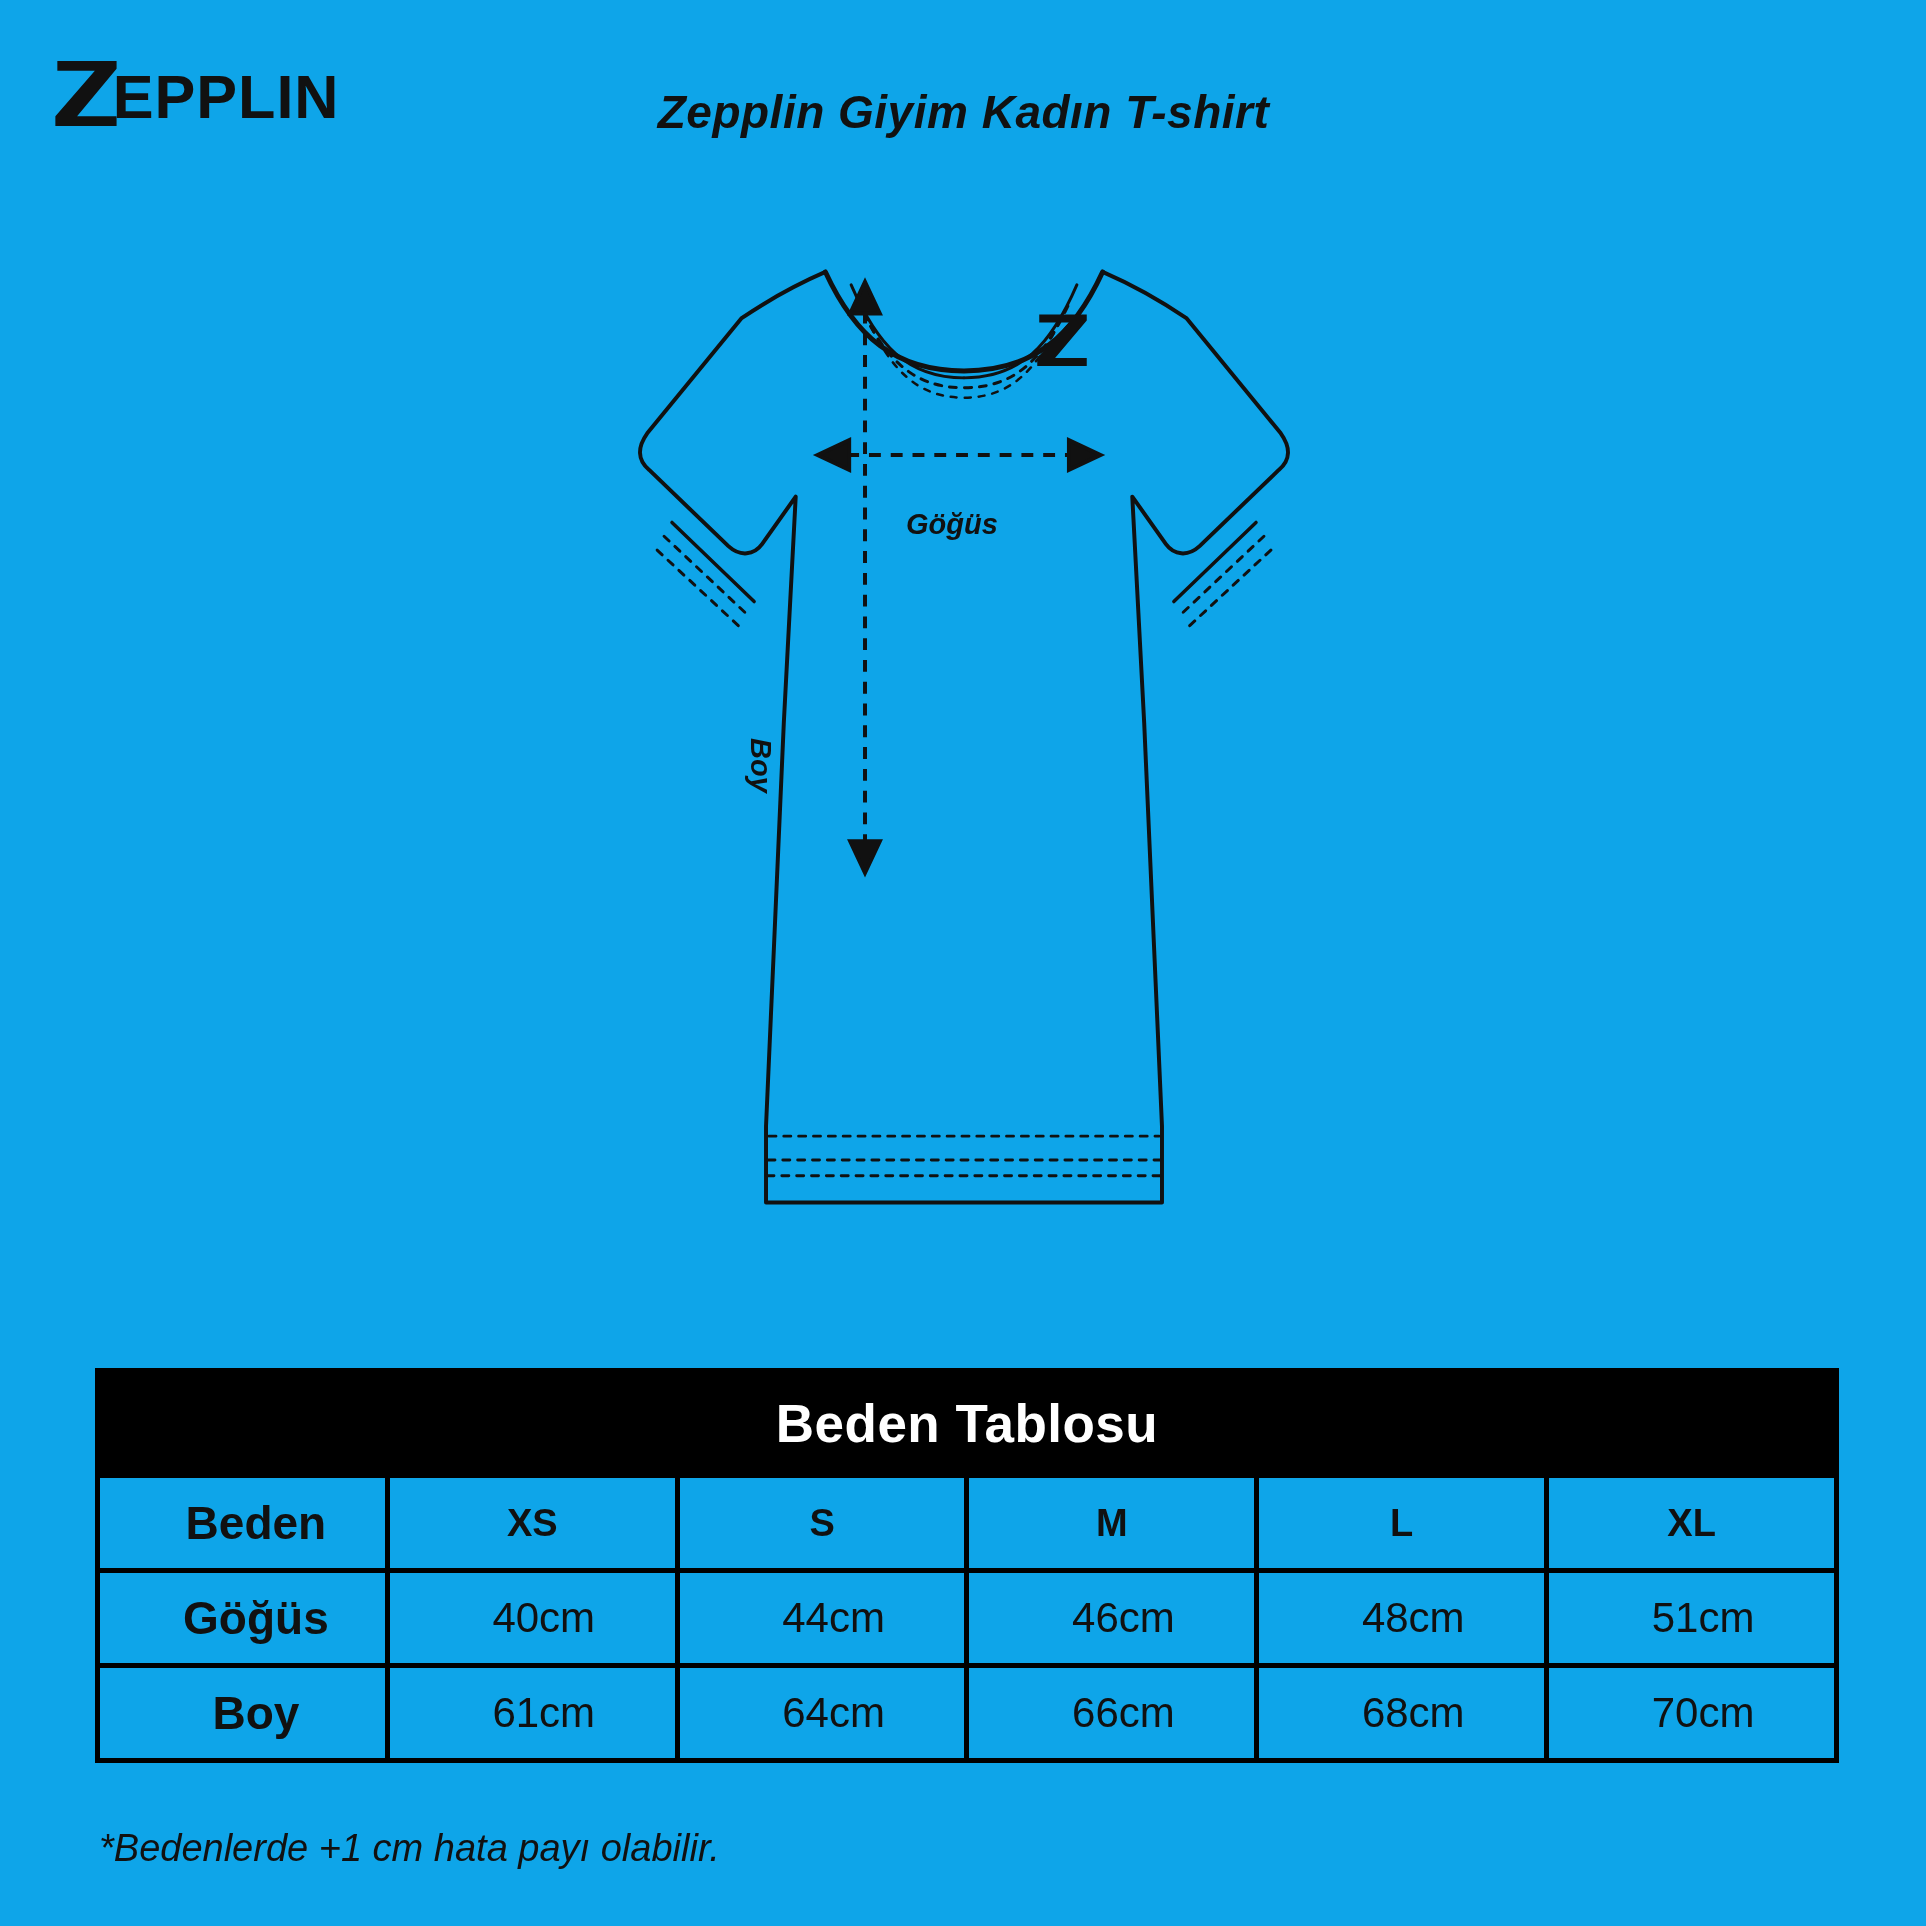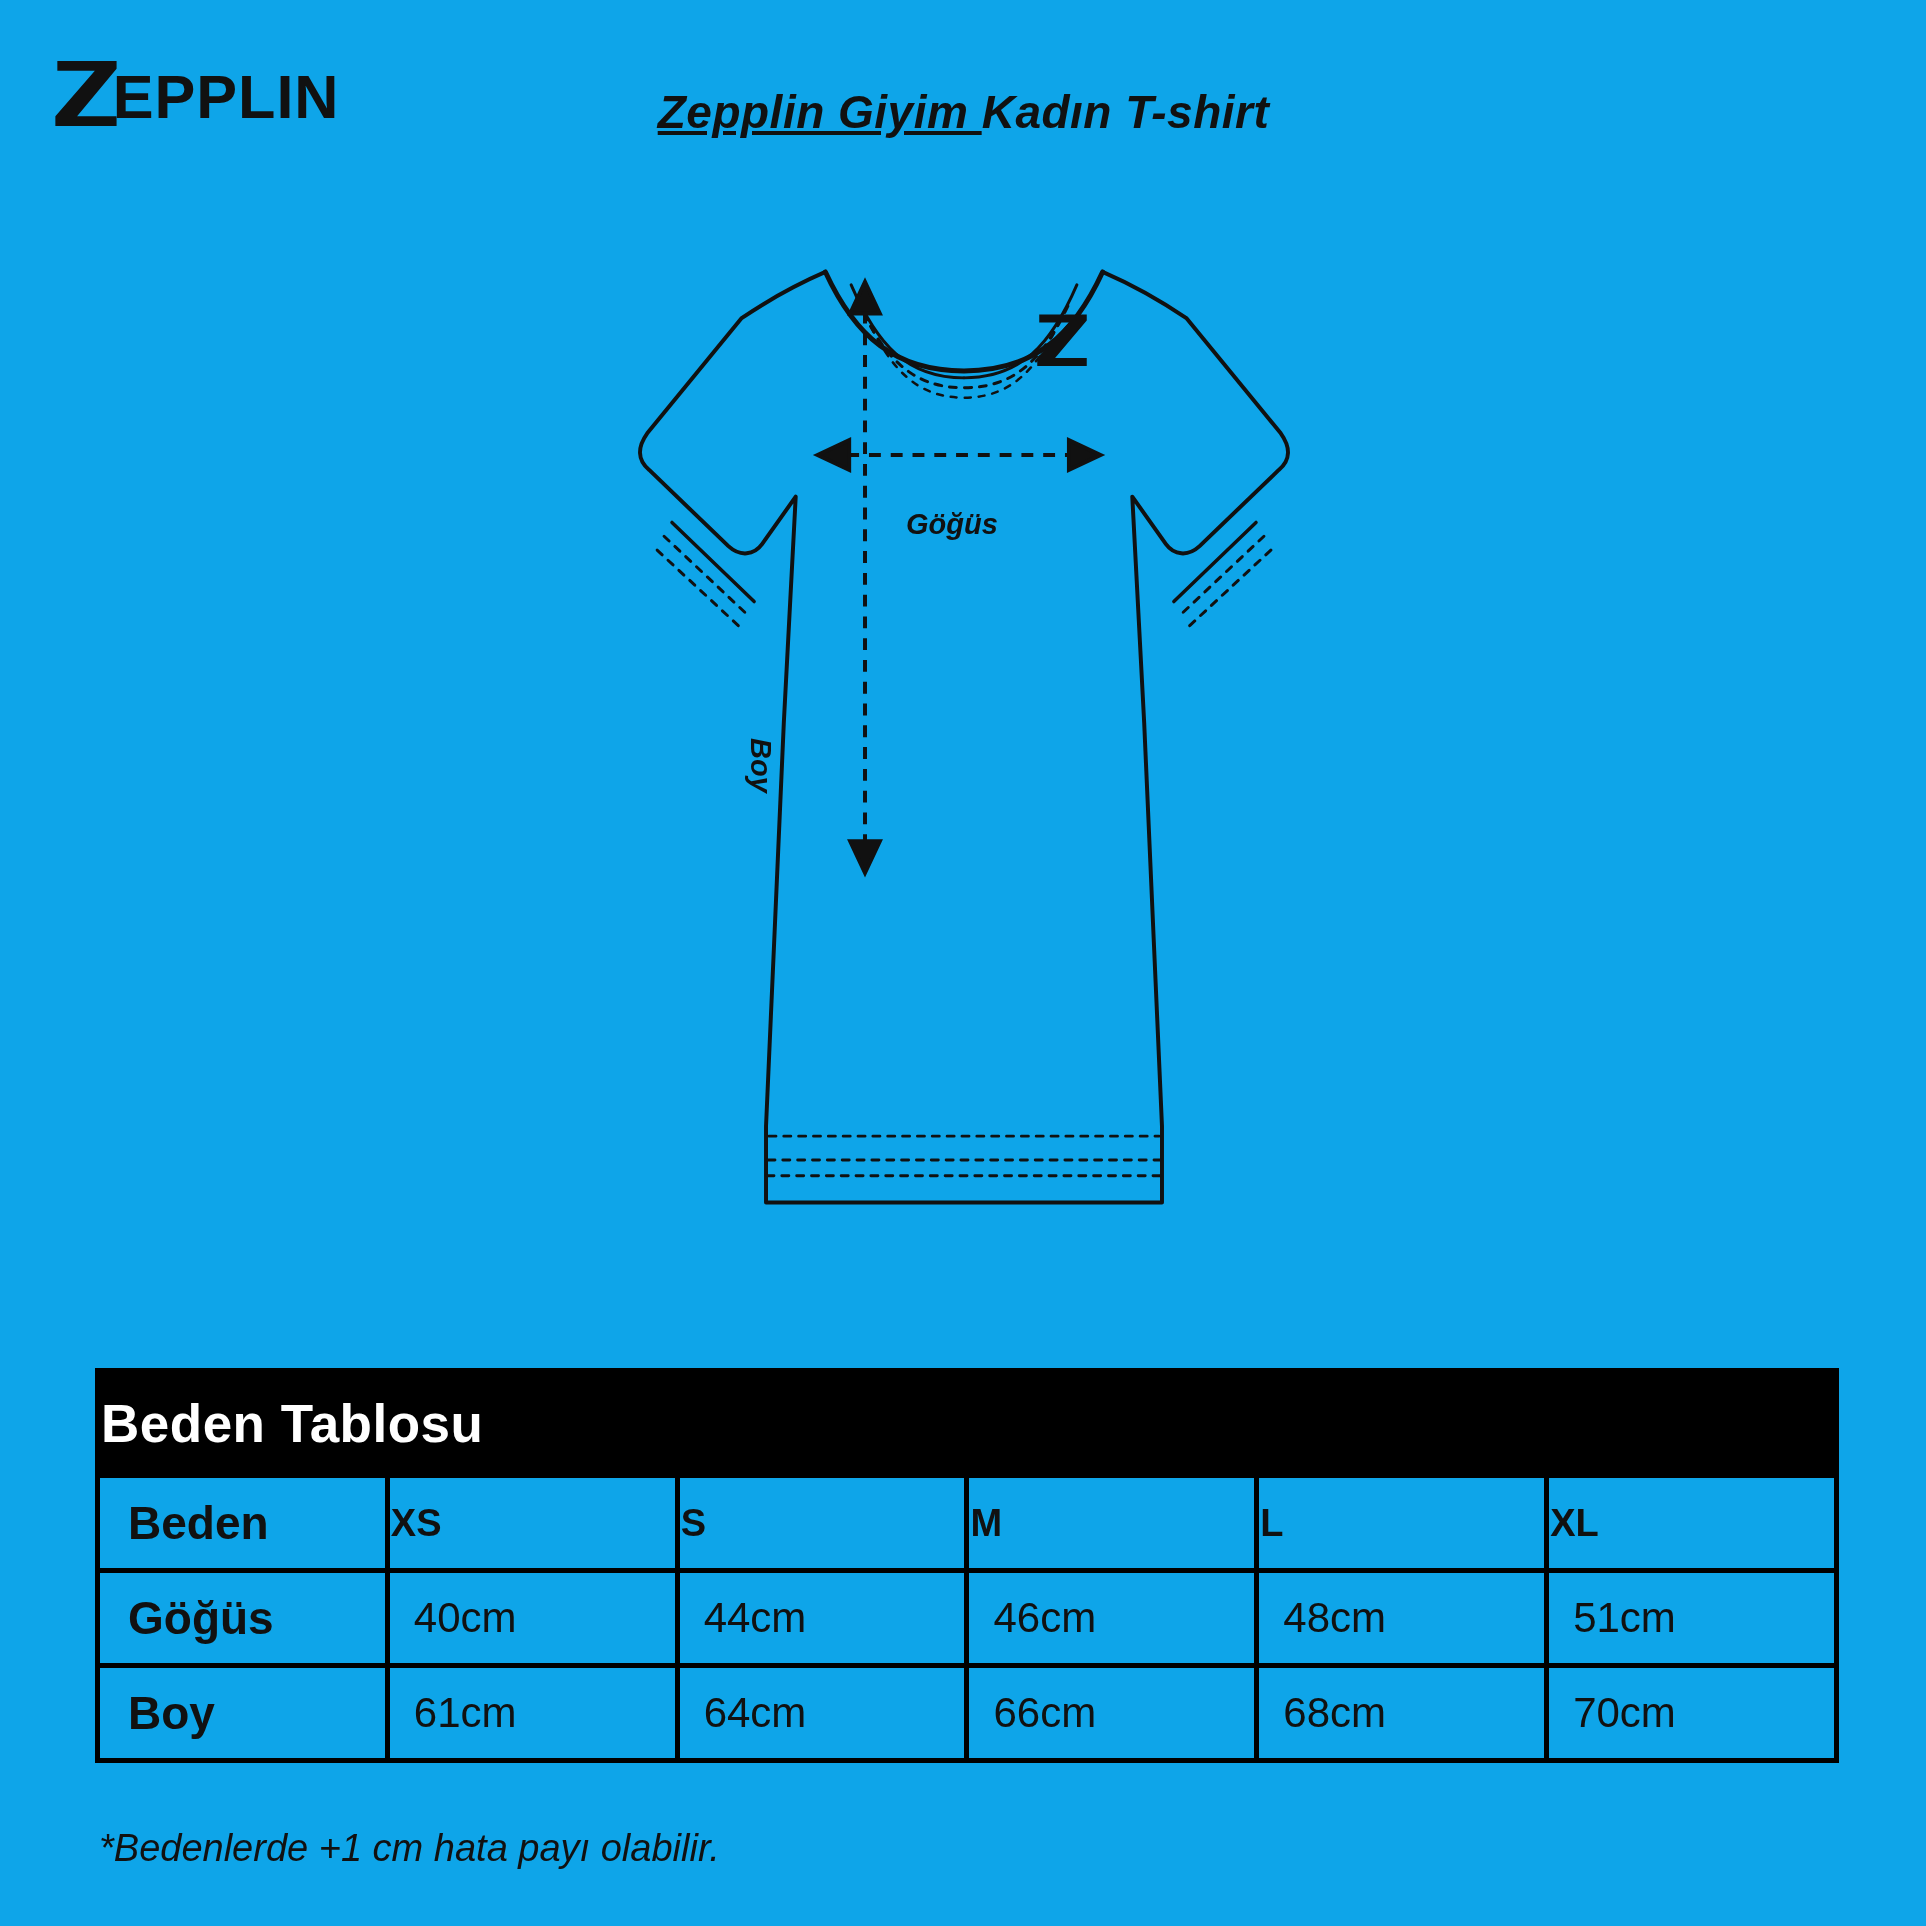--- a/index.html
+++ b/index.html
@@ -32,21 +32,21 @@
     position: absolute;
     left: 0;
     top: 85px;
     width: 1927px;
     text-align: center;
     font-size: 46px;
     font-style: italic;
     letter-spacing: 0.5px;
     white-space: nowrap;
   }
-  .header-title .light { font-weight: 600; text-decoration: underline; }
+  .header-title .light { font-weight: 600; }
   .header-title .bold { font-weight: 800; }
 
   
   .shirt-area {
     position: absolute;
     left: 0;
     top: 168px;
     width: 1927px;
     height: 1178px;
   }
@@ -75,21 +75,21 @@
   .size-table {
     position: absolute;
     left: 95px;
     top: 1368px;
     width: 1744px;
     border-collapse: collapse;
     table-layout: fixed;
   }
   .size-table td, .size-table th {
     border: 5px solid #000;
-    text-align: left;
+    text-align: center;
     vertical-align: middle;
   }
   .tbl-title {
     background: #000;
     color: #fff;
     font-size: 53px;
     font-weight: 700;
     height: 105px;
     letter-spacing: 0.5px;
   }

